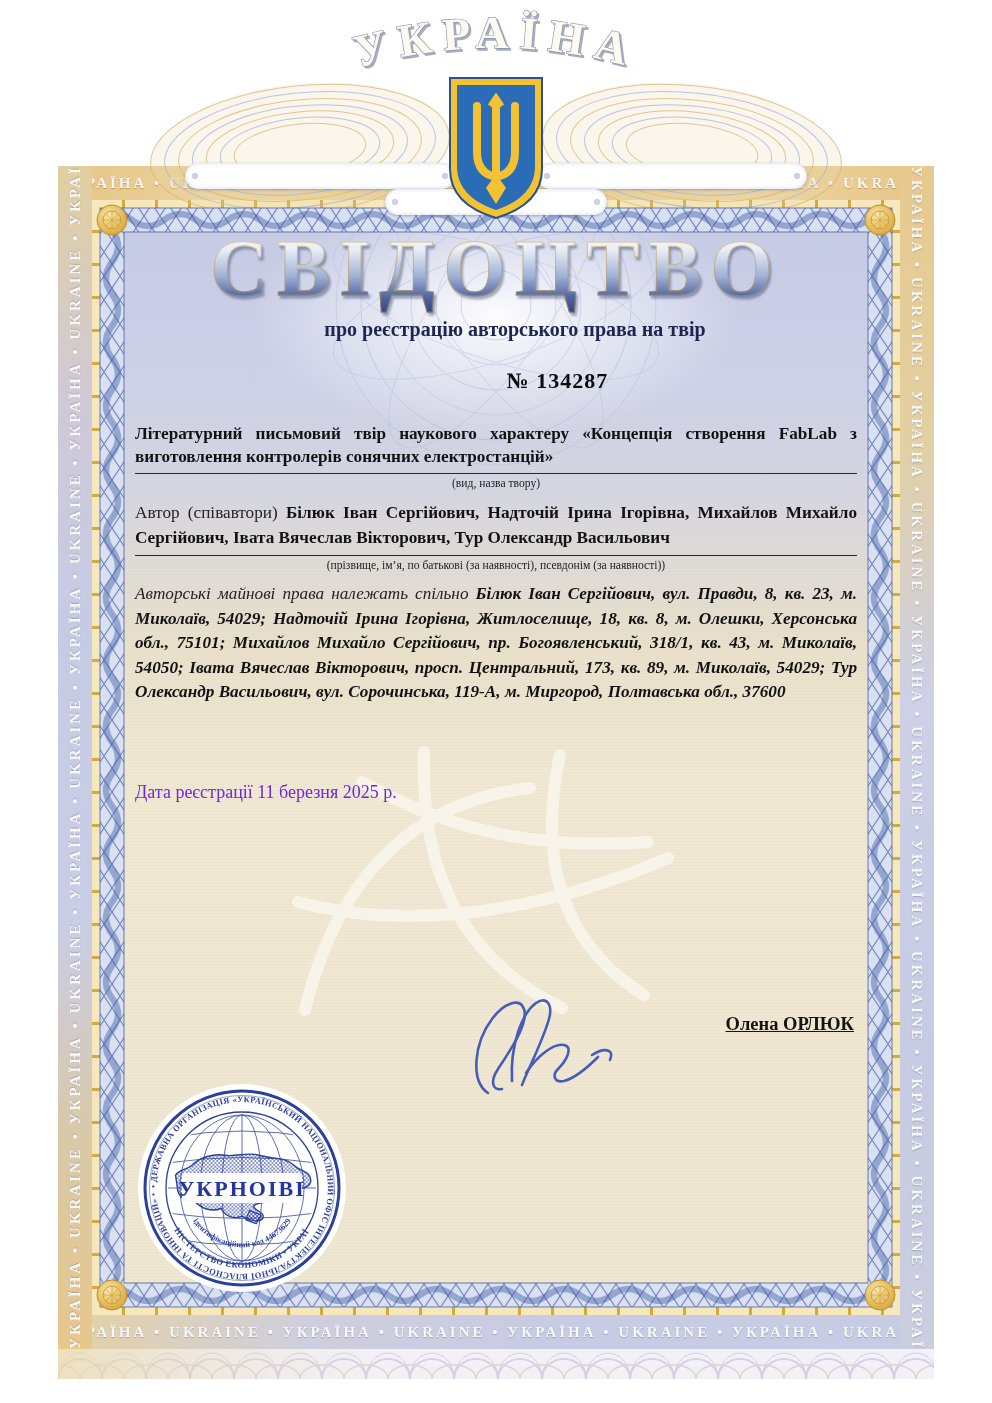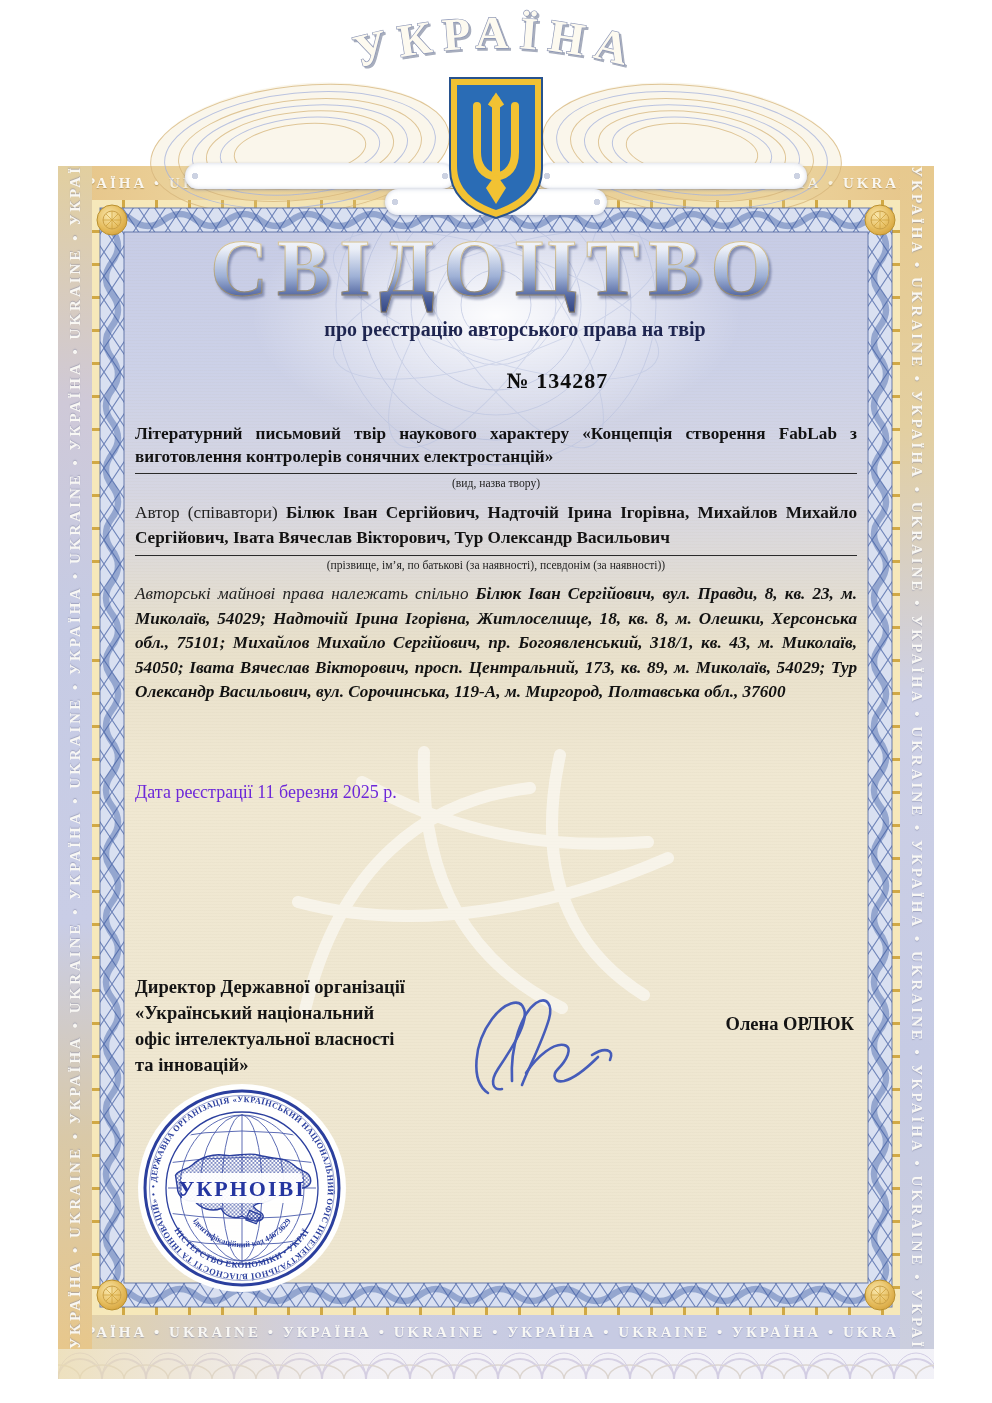--- a/index.html
+++ b/index.html
@@ -51,21 +51,21 @@
   .sec .lbl{font-weight:normal;color:#222;}
   .caption{border-top:1.5px solid #2a2a2a;padding-top:3px;text-align:center;
     font-size:11.6px;color:#222;}
   .sec-work{top:206px;} .sec-work p{font-weight:bold;line-height:23px;}
   .sec-authors{top:284px;} .sec-authors p{line-height:25px;}
   .sec-rights{top:366px;} .sec-rights p{line-height:24.6px;font-style:italic;}
   .date-line{position:absolute;left:11px;top:566px;font-size:18px;color:#6d28d9;}
   .director{position:absolute;left:11px;top:758px;width:345px;font-size:18.5px;font-weight:bold;
     line-height:26px;color:#141414;}
   .director-name{position:absolute;right:14px;top:798px;width:320px;text-align:right;
-    font-size:18.5px;font-weight:bold;color:#141414;}
+    font-size:18.5px;font-weight:bold;color:#141414;text-decoration:underline;}
 
   
   .capsule{position:absolute;height:26px;border-radius:13px;background:#ffffff;
     box-shadow:0 1px 3px rgba(110,120,155,.55), inset 0 0 4px rgba(175,185,210,.6);
     background-image:radial-gradient(circle 3px at 10px 50%,#ccd2e2 0 3px,rgba(0,0,0,0) 3px),
                      radial-gradient(circle 3px at calc(100% - 10px) 50%,#ccd2e2 0 3px,rgba(0,0,0,0) 3px);}
   .cap-left{left:185px;top:163px;width:270px;}
   .cap-right{left:537px;top:163px;width:270px;}
   .cap-center{left:385px;top:189px;width:222px;}
 
@@ -248,26 +248,20 @@
       <p><span class="lbl">Автор (співавтори) </span><span class="b">Білюк Іван Сергійович, Надточій Ірина Ігорівна, Михайлов Михайло Сергійович, Івата Вячеслав Вікторович, Тур Олександр Васильович</span></p>
       <div class="caption">(прізвище, ім’я, по батькові (за наявності), псевдонім (за наявності))</div>
     </div>
 
     <div class="sec sec-rights">
       <p><span class="lbl">Авторські майнові права належать спільно </span><span class="b">Білюк Іван Сергійович, вул. Правди, 8, кв. 23, м. Миколаїв, 54029; Надточій Ірина Ігорівна, Житлоселище, 18, кв. 8, м. Олешки, Херсонська обл., 75101; Михайлов Михайло Сергійович, пр. Богоявленський, 318/1, кв. 43, м. Миколаїв, 54050; Івата Вячеслав Вікторович, просп. Центральний, 173, кв. 89, м. Миколаїв, 54029; Тур Олександр Васильович, вул. Сорочинська, 119-А, м. Миргород, Полтавська обл., 37600</span></p>
     </div>
 
     <div class="date-line">Дата реєстрації 11 березня 2025 р.</div>
 
-    <div class="director">
-      <div>Директор Державної організації</div>
-      <div>«Український національний</div>
-      <div>офіс інтелектуальної власності</div>
-      <div>та інновацій»</div>
-    </div>
     <div class="director-name">Олена ОРЛЮК</div>
   </div>
 
   <svg style="left:452px;top:985px;" width="190" height="120" viewBox="0 0 190 120">
     <g fill="none" stroke="#3d55b8" stroke-width="2.6" stroke-linecap="round" opacity=".95">
       <path d="M36,108 C18,96 22,58 40,34 C52,18 68,12 72,24 C77,38 58,66 46,84 C38,96 40,106 50,104"></path>
       <path d="M60,96 C58,60 70,28 84,18 C95,11 101,20 97,34 C90,58 76,84 70,100"></path>
       <path d="M74,88 C86,70 102,58 112,60 C122,62 114,76 106,84 C100,90 102,98 112,96 C124,93 136,82 146,72"></path>
       <path d="M140,70 C152,62 163,64 158,75"></path>
     </g>

